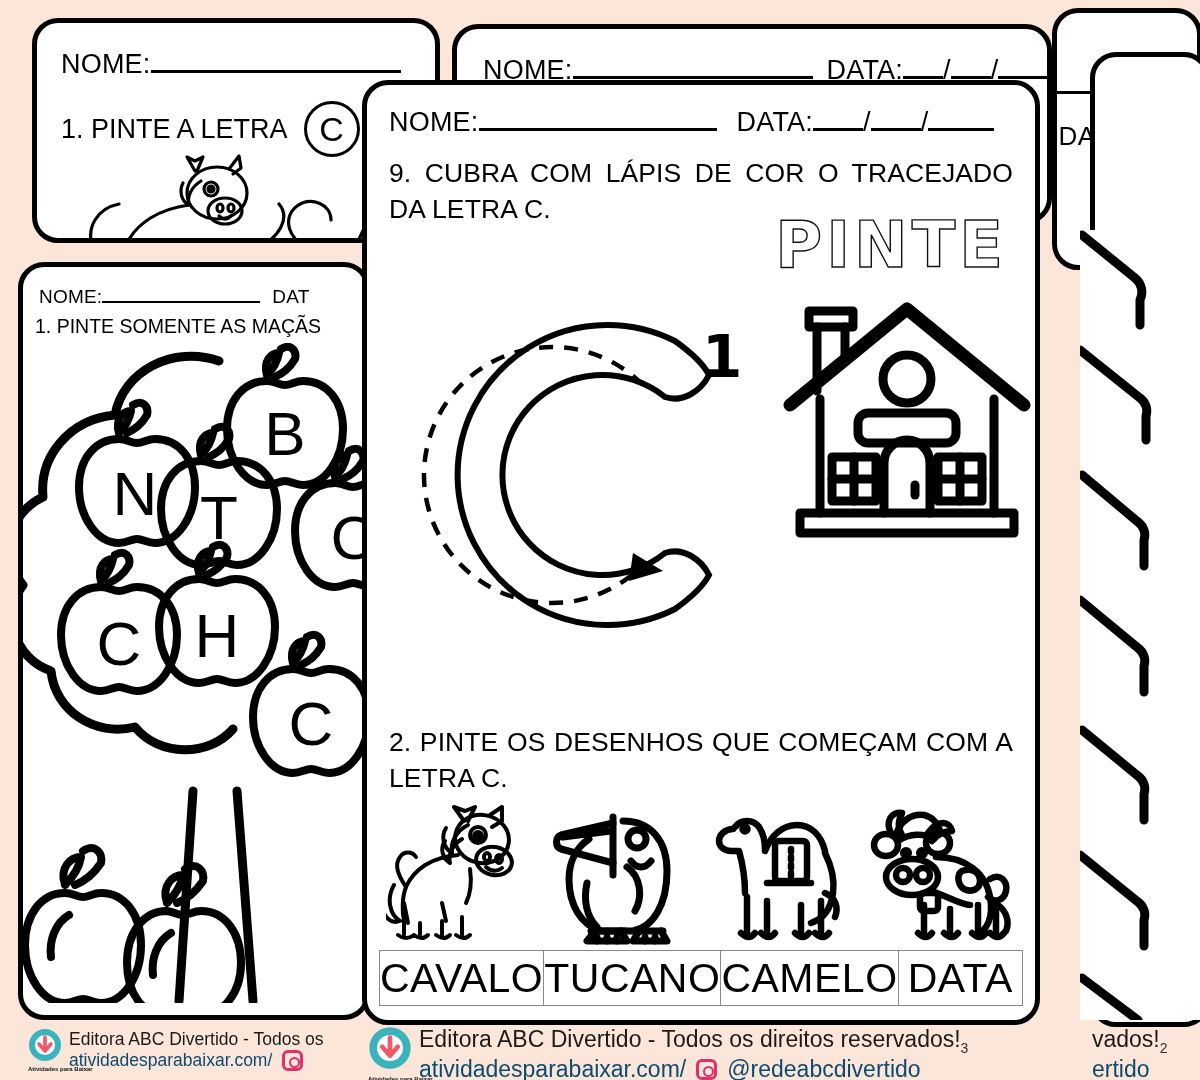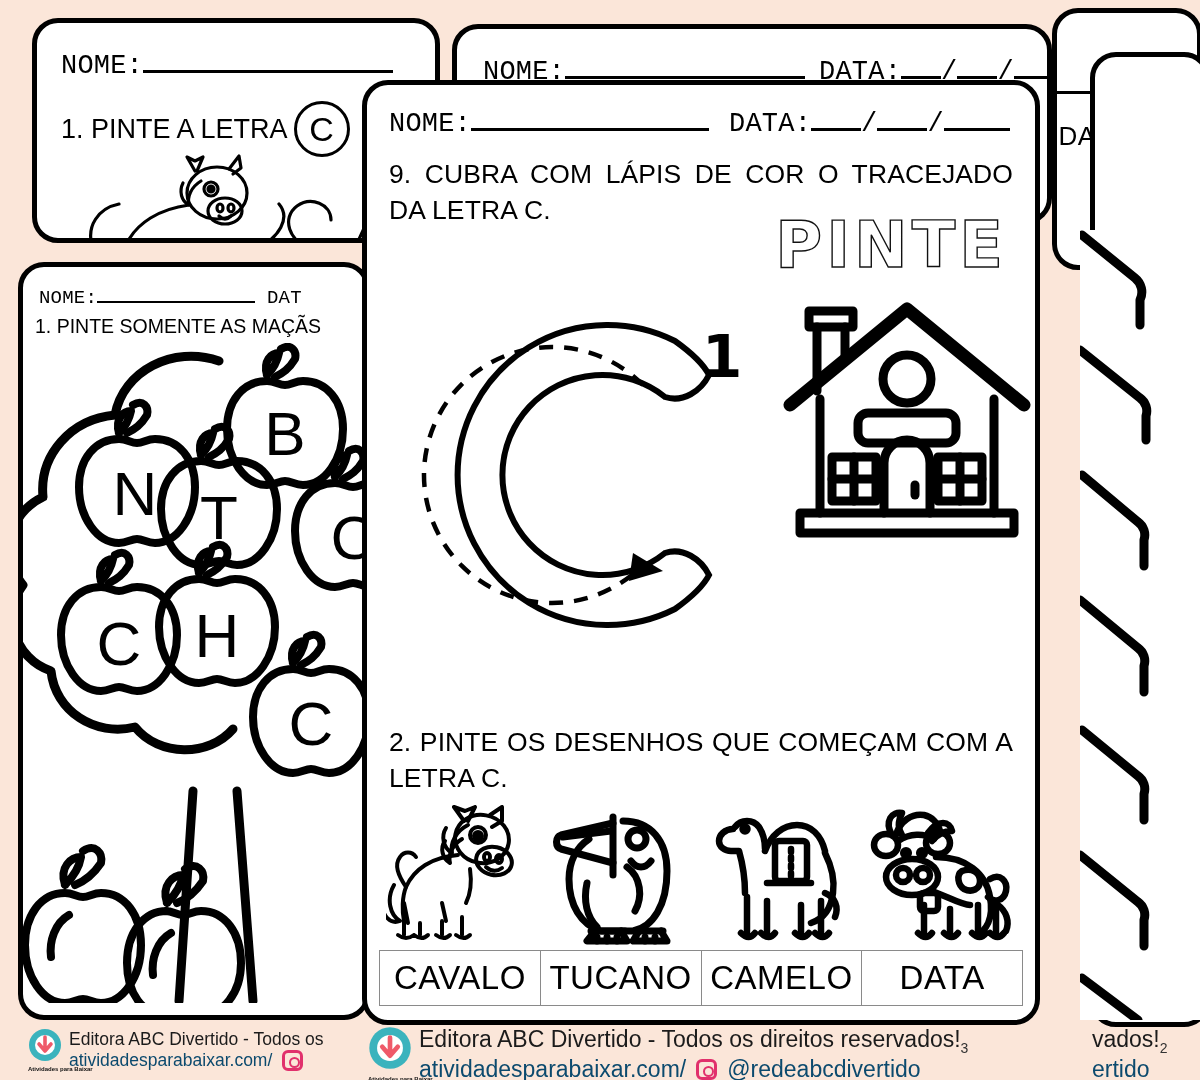--- a/index.html
+++ b/index.html
@@ -23,21 +23,20 @@
     background:#ffffff;
   }
 
   
   .hdr{
     display:flex;
     align-items:baseline;
     white-space:nowrap;
     font-size:27px;
     letter-spacing:.2px;
-    font-family:Liberation Mono, monospace;
   }
   .hdr .lbl{ font-weight:400; }
   .ul{ display:inline-block; border-bottom:3px solid #000; height:1.05em; }
 
   .instr{
     font-size:26.5px;
     line-height:1.35;
     text-align:justify;
     text-justify:inter-word;
     letter-spacing:.1px;
@@ -80,21 +79,21 @@
     position:absolute; left:12px; right:12px; bottom:14px;
     height:56px;
     display:flex;
     border:1.6px solid #8a8a8a;
     background:#fff;
   }
   .wordtable .wc{
     flex:1;
     display:flex; align-items:center; justify-content:center;
     border-right:1.6px solid #8a8a8a;
-    font-size:33px;
+    font-size:41px;
     letter-spacing:.5px;
   }
   .wordtable .wc:last-child{ border-right:none; }
 
   
   #sheet-tl{ left:32px; top:18px; width:408px; height:225px; z-index:20; }
   #sheet-behind{ left:452px; top:24px; width:600px; height:200px; z-index:15; }
   #sheet-right{ left:1052px; top:8px; width:150px; height:262px; z-index:10; }
   #sheet-right2{ left:1090px; top:52px; width:120px; height:975px; z-index:12;}
   #sheet-apple{ left:18px; top:262px; width:352px; height:758px; z-index:30; }
@@ -170,21 +169,21 @@
     <span>/</span>
     <span class="ul" style="width:56px;"></span>
   </div>
 </div>
 
 <div class="sheet clip" id="sheet-tl">
   <div class="hdr" style="position:absolute;left:24px;top:22px;">
     <span class="lbl">NOME:</span>
     <span class="ul" style="width:250px;"></span>
   </div>
-  <div style="position:absolute;left:24px;top:78px;display:flex;align-items:center;gap:6px;">
+  <div style="position:absolute;left:24px;top:78px;display:flex;align-items:center;gap:16px;">
     <span style="font-size:27px;">1. PINTE A LETRA</span>
     <span style="width:56px;height:56px;border:3px solid #000;border-radius:50%;display:flex;align-items:center;justify-content:center;font-size:34px;">C</span>
   </div>
 
   <svg style="position:absolute;left:42px;top:130px;" width="360" height="95" viewBox="0 0 360 95">
     <g fill="none" stroke="#000" stroke-width="3.2" stroke-linecap="round" stroke-linejoin="round">
       <path d="M116 18 l-8 -14 8 4 8 -4 -6 14"></path>
       <path d="M150 16 l10 -13 2 12 -8 6"></path>
       <ellipse cx="138" cy="40" rx="30" ry="26"></ellipse>
       <path d="M122 28 c-10 6 -14 16 -12 24 c-8 -4 -10 -14 -6 -22"></path>

